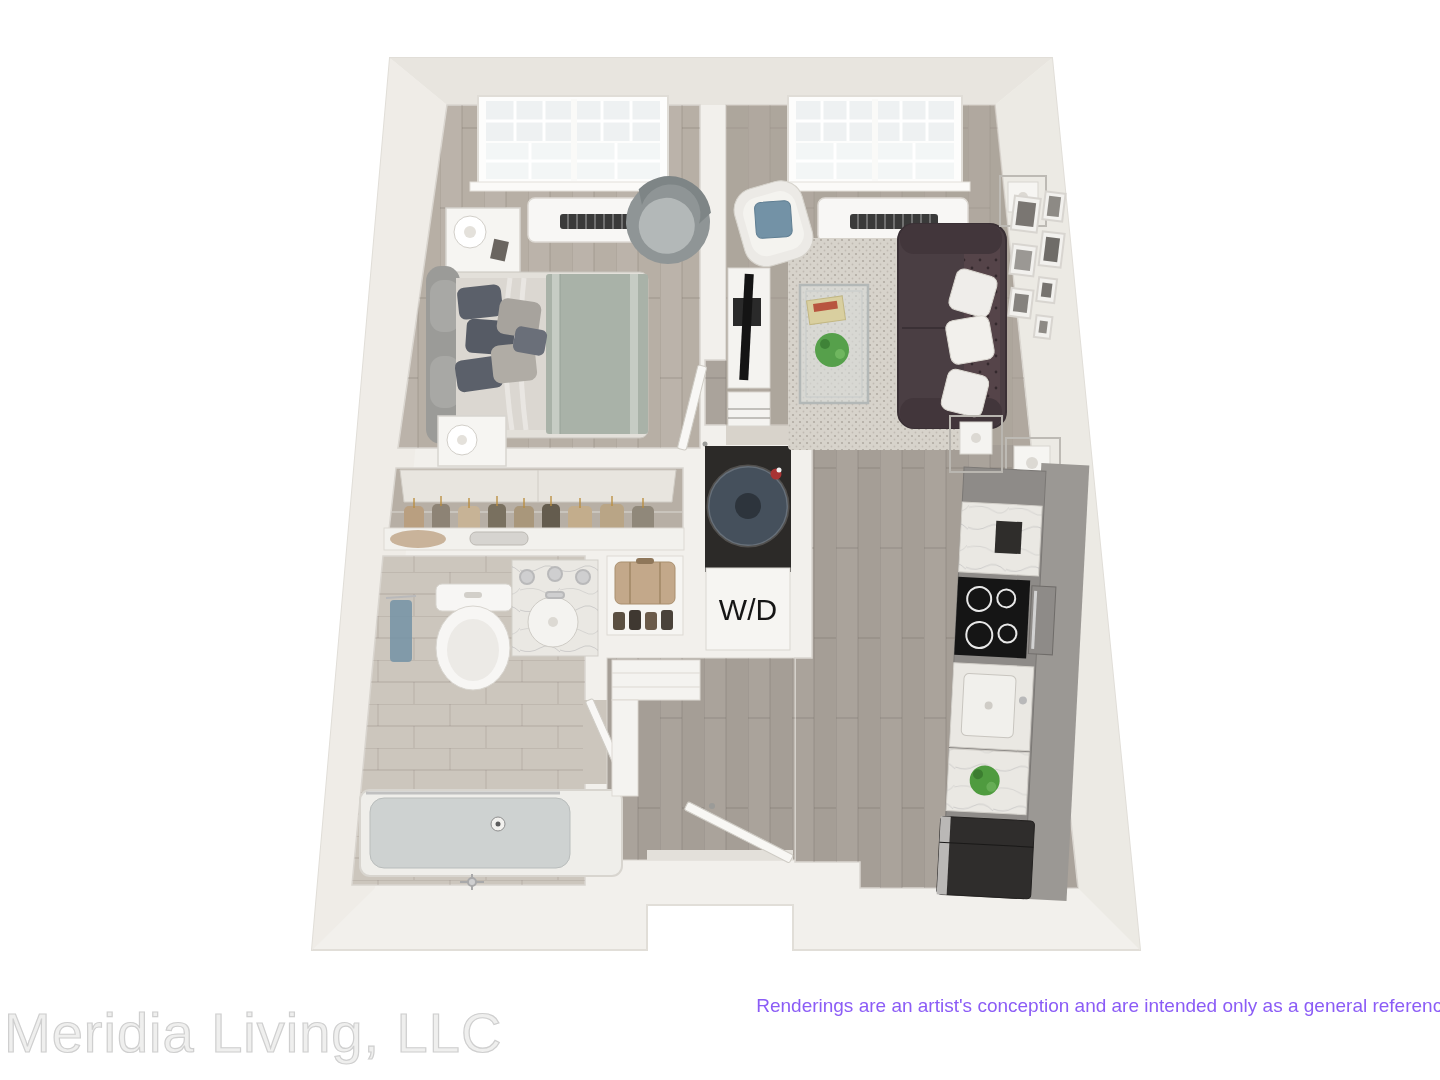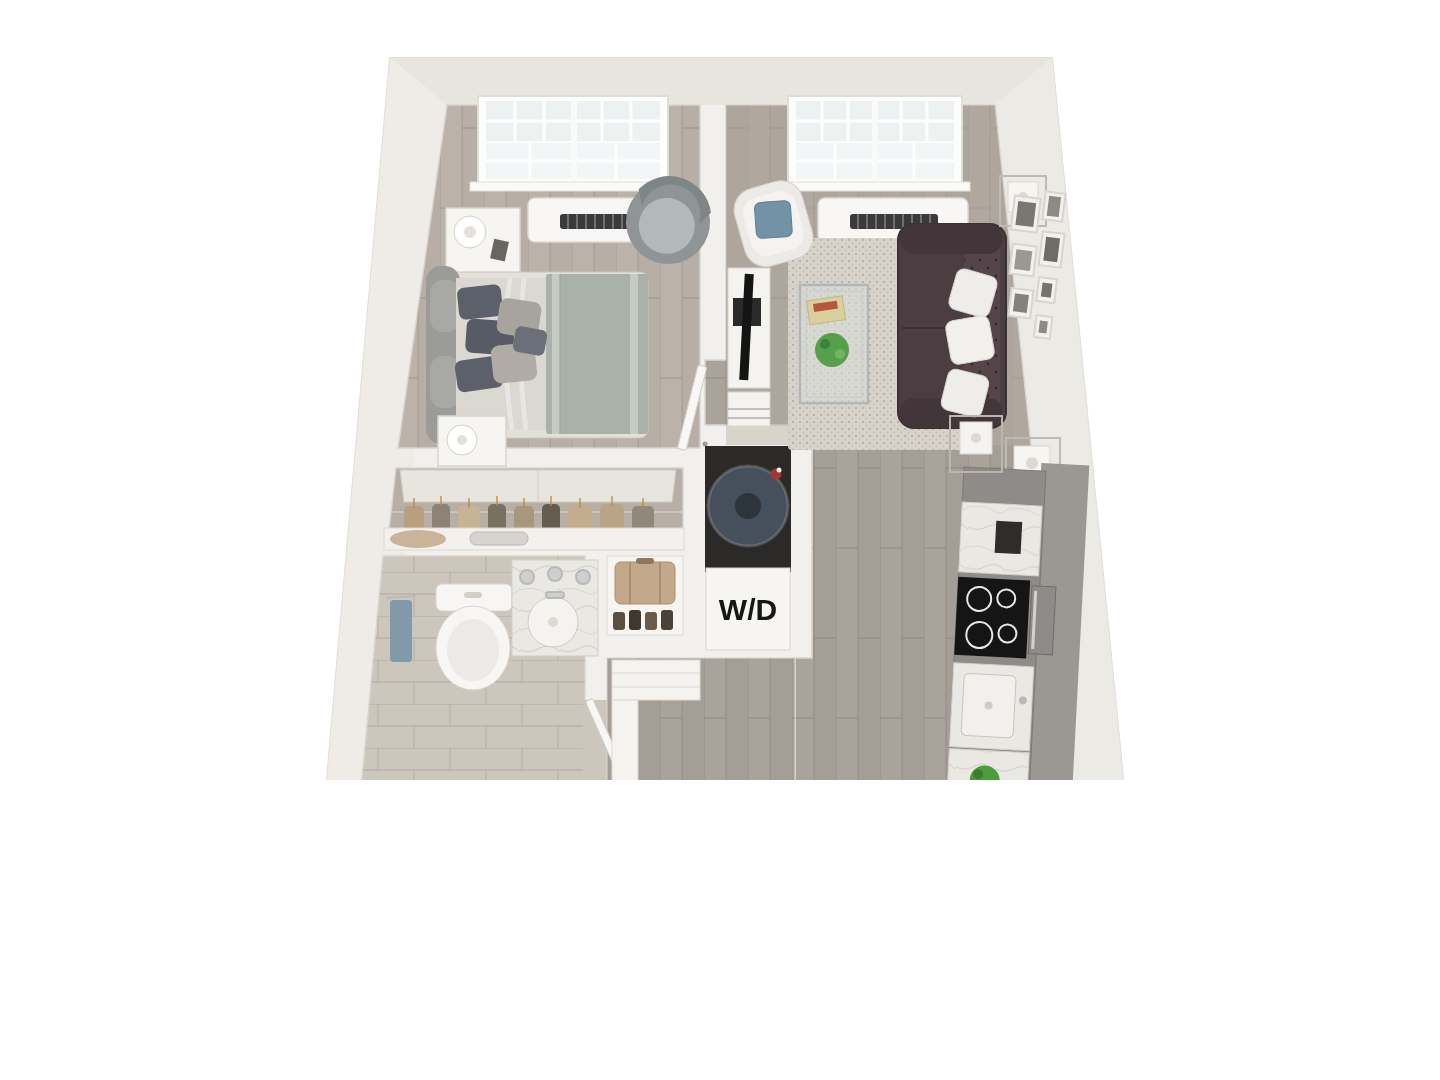--- a/index.html
+++ b/index.html
@@ -1,17 +1,17 @@
 <!DOCTYPE html>
 <html style="--wall: #f2f0ec; --wall-shade: #e8e5df; --wood-light: #b7afa5; --wood-dark: #a59e96; --tile: #ccc6bd; --rug: #d7d3cb; --sofa: #4a3e43; --accent-blue: #7392a6; --sage: #a9b2a8; --cabinet: #8e8b88; --marble: #eae8e3; --appliance-dark: #201e1d; --washer-navy: #45505c; --tan: #c3a88a;"><head>
 <meta charset="utf-8">
 <style>
   html,body{margin:0;padding:0;background:#ffffff;}
-  .stage{position:relative;width:1440px;height:780px;background:#fff;overflow:hidden;
-         font-family:"Liberation Sans",sans-serif;font-weight:bold;}
+  .stage{position:relative;width:1440px;height:1080px;background:#fff;overflow:hidden;
+         font-family:"Liberation Sans",sans-serif;}
   svg text{font-family:"Liberation Sans",sans-serif;}
   .wallf   {fill:var(--wall,#f2f0ec);}
   .facef   {fill:var(--wall-shade,#e8e5df);}
   .woodl   {fill:var(--wood-light,#b7afa5);}
   .woodd   {fill:var(--wood-dark,#a59e96);}
   .tilef   {fill:var(--tile,#ccc6bd);}
   .rugf    {fill:var(--rug,#d7d3cb);}
   .sofaf   {fill:var(--sofa,#4a3e43);}
   .marblef {fill:var(--marble,#eae8e3);}
   .cabf    {fill:var(--cabinet,#8e8b88);}

